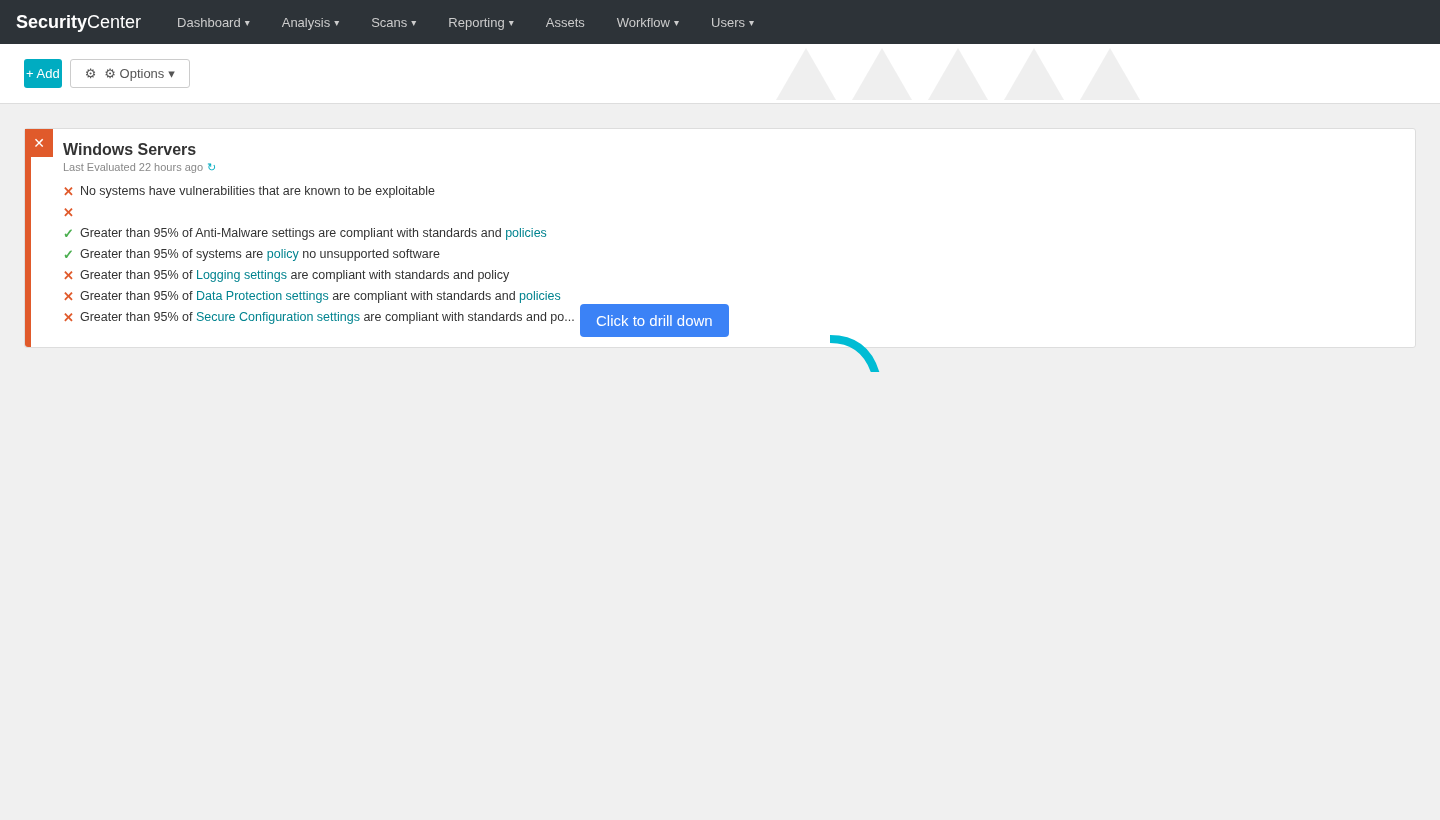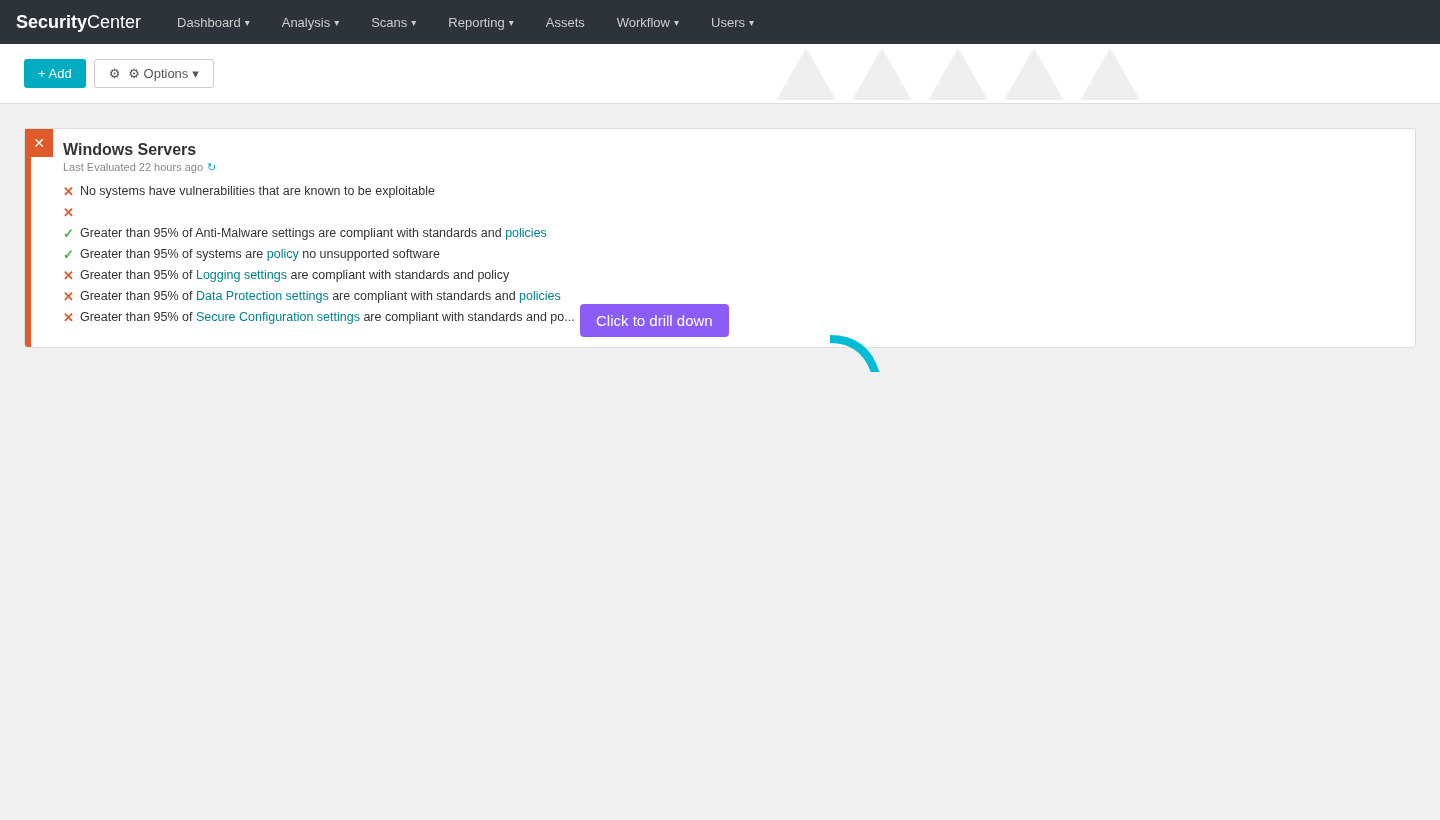--- a/index.html
+++ b/index.html
@@ -67,21 +67,21 @@
       border-left: 30px solid transparent;
       border-right: 30px solid transparent;
       border-bottom: 52px solid #999;
       margin-top: 4px;
     }
     .header-actions { display: flex; gap: 8px; }
     .btn-add {
       background: #00acc1;
       color: white;
       border: none;
-      padding: 6px 14px;
+      padding: 6px 2px;
       border-radius: 3px;
       cursor: pointer;
       font-size: 13px;
     }
     .btn-options {
       background: white;
       color: #555;
       border: 1px solid #ccc;
       padding: 6px 14px;
       border-radius: 3px;
@@ -156,21 +156,21 @@
     }
     .arc-item .icon-x { color: #e05a2b; font-weight: bold; font-size: 13px; }
     .arc-item .icon-check { color: #4caf50; font-weight: bold; font-size: 13px; }
     .arc-item a { color: #00838f; text-decoration: none; }
 
     
     .drill-tooltip {
       position: absolute;
       top: 200px;
       left: 580px;
-      background: #8b5cf6;
+      background: #3b82f6;
       color: white;
       padding: 8px 16px;
       border-radius: 4px;
       font-size: 15px;
       font-weight: 500;
       z-index: 50;
       white-space: nowrap;
     }
     .drill-arrow {
       position: absolute;

